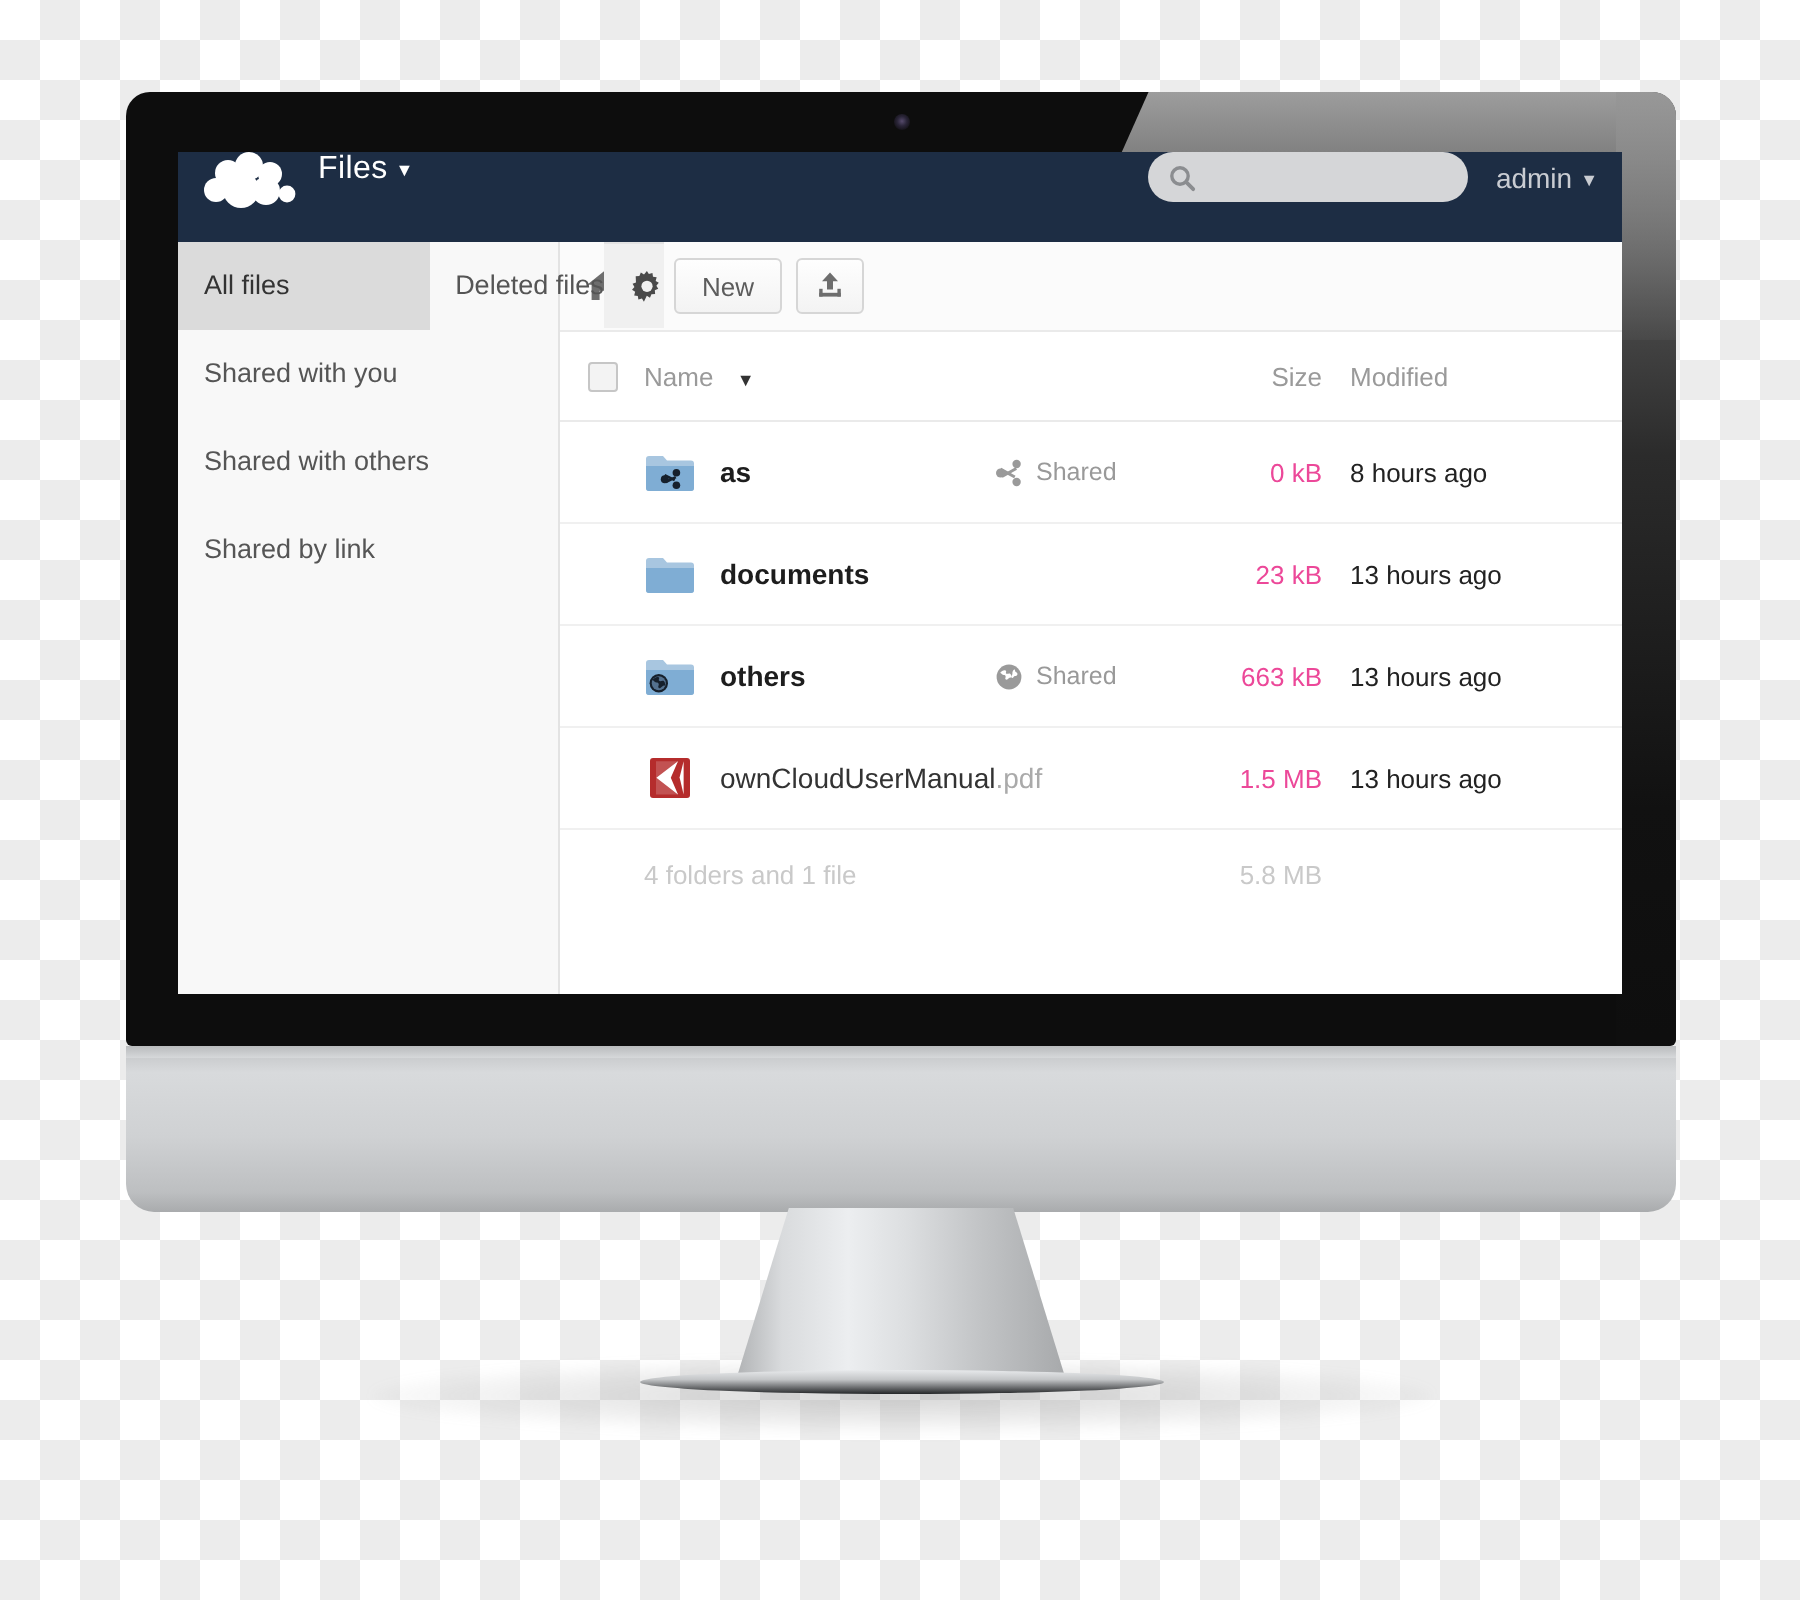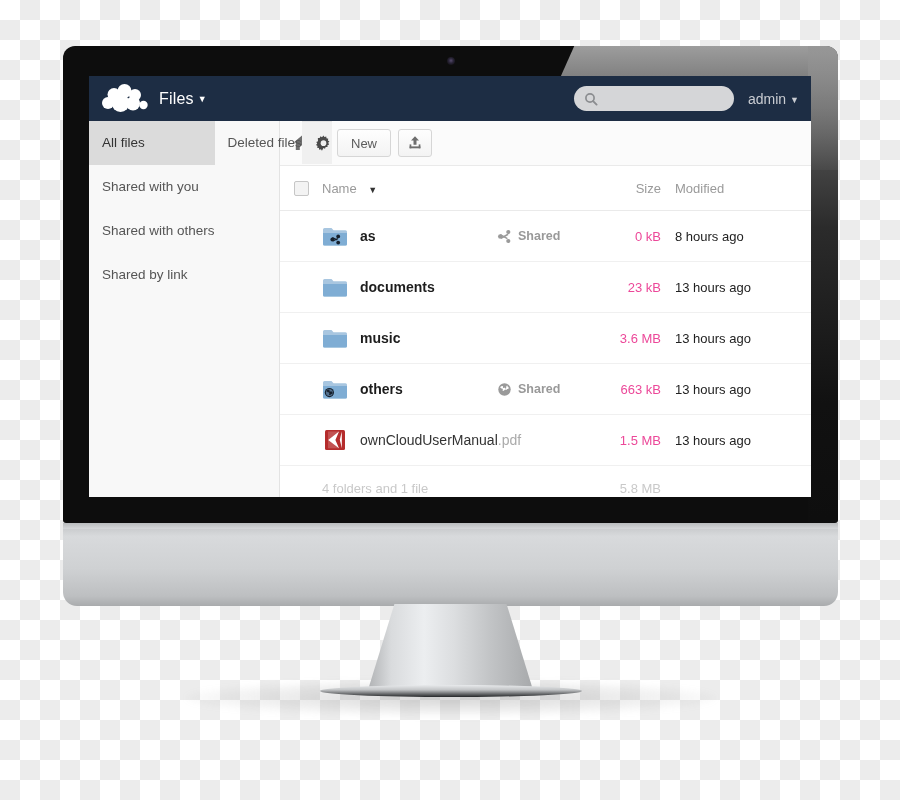--- a/index.html
+++ b/index.html
@@ -129,21 +129,21 @@
     border-radius: 50%;
     background: radial-gradient(ellipse at 50% 50%, rgba(120,120,120,0.30) 0%, rgba(140,140,140,0.16) 45%, rgba(160,160,160,0.0) 78%);
     filter: blur(3px);
   }
 
   
   .app-header {
     height: 45px;
     background: #1d2d44;
     display: flex;
-    align-items: center;
+    align-items: flex-start;
     position: relative;
   }
   .oc-logo {
     margin-left: 12px;
     width: 52px;
     height: 30px;
     flex: none;
   }
   .app-name {
     color: #ffffff;
@@ -304,21 +304,21 @@
   }
   .file-table td {
     height: 50px;
     border-bottom: 1px solid #f0f0f0;
     font-size: 13px;
     padding: 0;
     background: #fff;
   }
   .col-check { width: 42px; text-align: center; }
   .col-name  { }
-  .col-share { width: 92px; font-weight: bold; }
+  .col-share { width: 92px; }
   .col-size  { width: 72px; text-align: right; }
   .col-mod   { width: 136px; padding-left: 14px !important; }
 
   th.col-check { text-align: center; }
   th.col-size  { text-align: right; }
 
   .oc-checkbox {
     display: inline-block;
     width: 13px;
     height: 13px;
@@ -540,41 +540,20 @@
                 </td>
                 <td class="col-share"></td>
                 <td class="col-size size-cell">
                   <span>23 kB</span>
                 </td>
                 <td class="col-mod mod-cell">
                   <span>13 hours ago</span>
                 </td>
               </tr>
 
-              <tr>
-                <td class="col-check">
-                  <span class="oc-checkbox" style="visibility:hidden"></span>
-                </td>
-                <td class="col-name">
-                  <div class="name-cell">
-                    <svg class="file-icon" viewBox="0 0 26 22">
-                      <path fill="#a8c6e0" d="M1 4.5a1.5 1.5 0 011.5-1.5h7l2 2.2h12a1.5 1.5 0 011.5 1.5V19a1.5 1.5 0 01-1.5 1.5h-21A1.5 1.5 0 011 19z"></path>
-                      <path fill="#7fadd4" d="M1 8h24v11a1.5 1.5 0 01-1.5 1.5h-21A1.5 1.5 0 011 19z"></path>
-                    </svg>
-                    <span class="file-name">music</span>
-                  </div>
-                </td>
-                <td class="col-share"></td>
-                <td class="col-size size-cell">
-                  <span>3.6 MB</span>
-                </td>
-                <td class="col-mod mod-cell">
-                  <span>13 hours ago</span>
-                </td>
-              </tr>
 
               <tr>
                 <td class="col-check">
                   <span class="oc-checkbox" style="visibility:hidden"></span>
                 </td>
                 <td class="col-name">
                   <div class="name-cell">
                     <svg class="file-icon" viewBox="0 0 26 22">
                       <path fill="#a8c6e0" d="M1 4.5a1.5 1.5 0 011.5-1.5h7l2 2.2h12a1.5 1.5 0 011.5 1.5V19a1.5 1.5 0 01-1.5 1.5h-21A1.5 1.5 0 011 19z"></path>
                       <path fill="#7fadd4" d="M1 8h24v11a1.5 1.5 0 01-1.5 1.5h-21A1.5 1.5 0 011 19z"></path>

